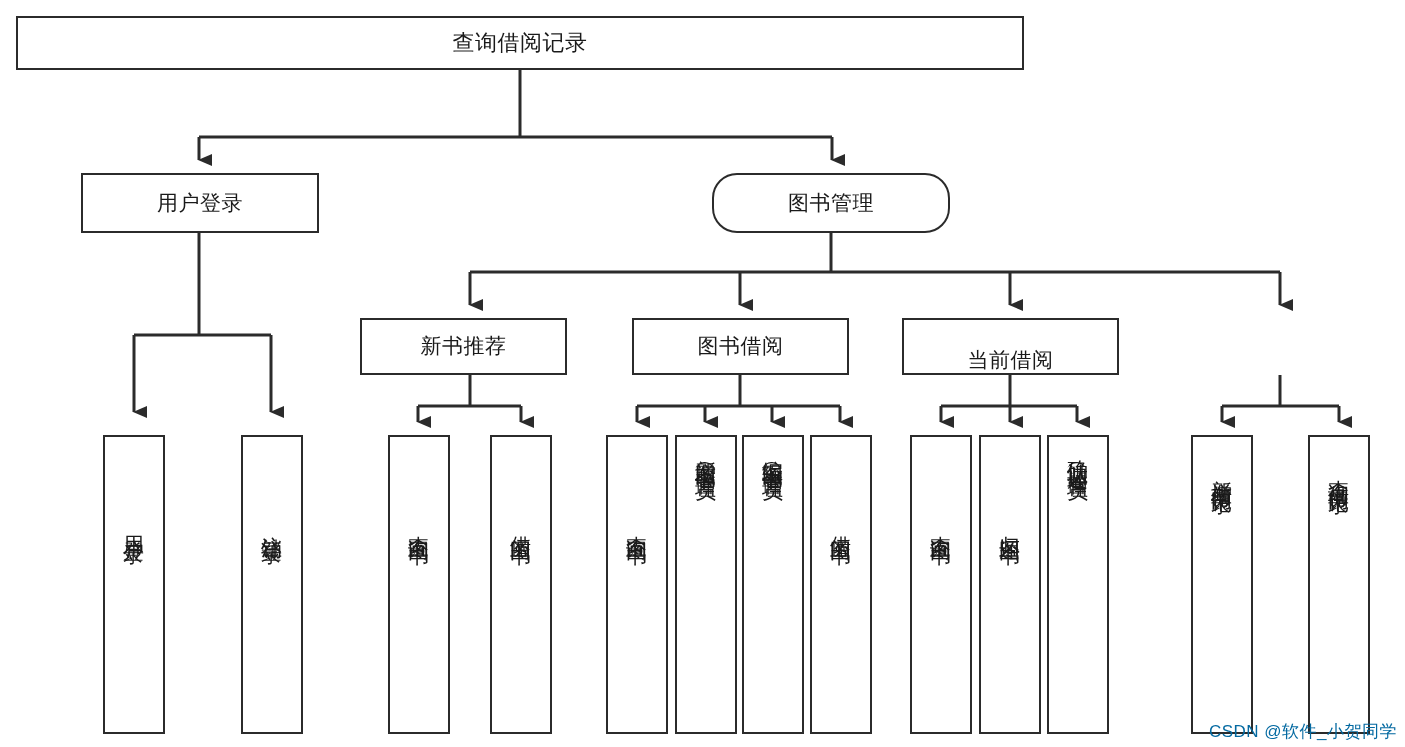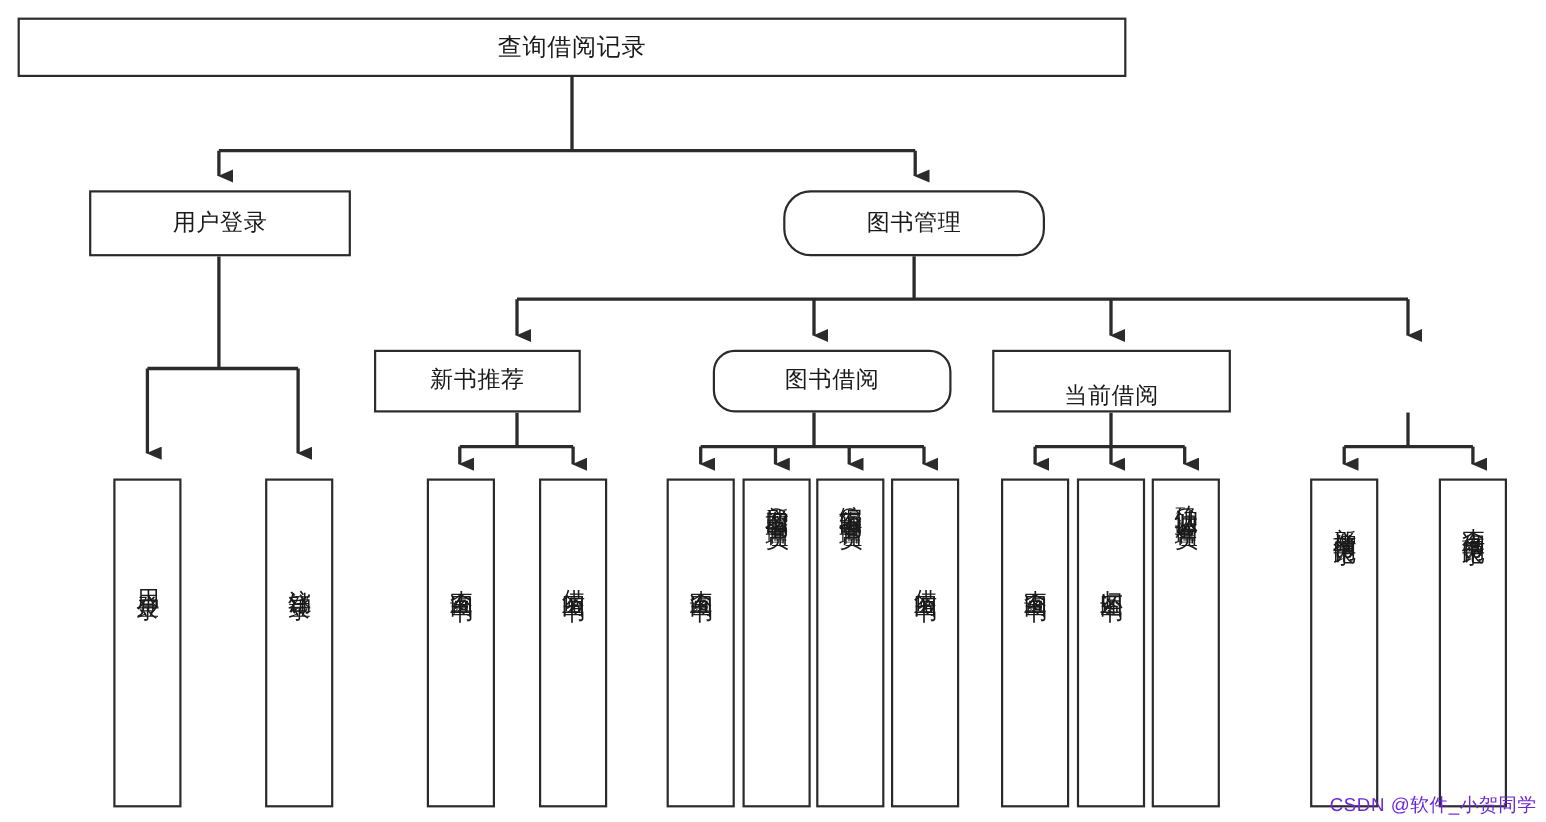--- a/index.html
+++ b/index.html
@@ -57,21 +57,21 @@
     line-height: 1;
   }
   .node.root .label { font-size: 22px; }
   .node.lvl2 .label { font-size: 21px; }
   .node.lvl3 .label { font-size: 21px; }
   .watermark {
     position: absolute;
     right: 8px;
     bottom: 4px;
     font-size: 17px;
-    color: #6d28d9;
+    color: #0369a1;
     letter-spacing: 0.5px;
     white-space: nowrap;
     pointer-events: none;
   }
 </style>
 </head>
 <body>
 
 <div id="canvas">
 
@@ -131,25 +131,25 @@
   </div>
 
   <div class="node horiz lvl2" style="left:81px; top:173px; width:238px; height:60px;">
     <span class="label">用户登录</span>
   </div>
 
   <div class="node horiz lvl2" style="left:712px; top:173px; width:238px; height:60px;border-radius:25px;">
     <span class="label">图书管理</span>
   </div>
 
-  <div class="node horiz lvl3" style="left:340px; top:318px; width:188px; height:57px;">
+  <div class="node horiz lvl3" style="left:360px; top:318px; width:207px; height:57px;">
     <span class="label">新书推荐</span>
   </div>
 
-  <div class="node horiz lvl3" style="left:648px; top:318px; width:217px; height:57px;border-radius:20px;">
+  <div class="node horiz lvl3" style="left:632px; top:318px; width:217px; height:57px;">
     <span class="label">图书借阅</span>
   </div>
 
   <div class="node horiz lvl3" style="left:902px; top:318px; width:217px; height:57px;align-items:flex-end;">
     <span class="label">当前借阅</span>
   </div>
 
 
   <div class="node vert" style="left:103px; top:435px; width:62px; height:299px; padding-top:82px;">
     <span class="label">用户登录</span>

